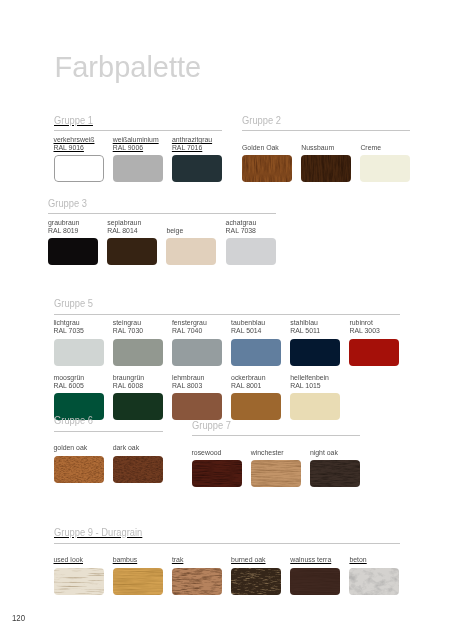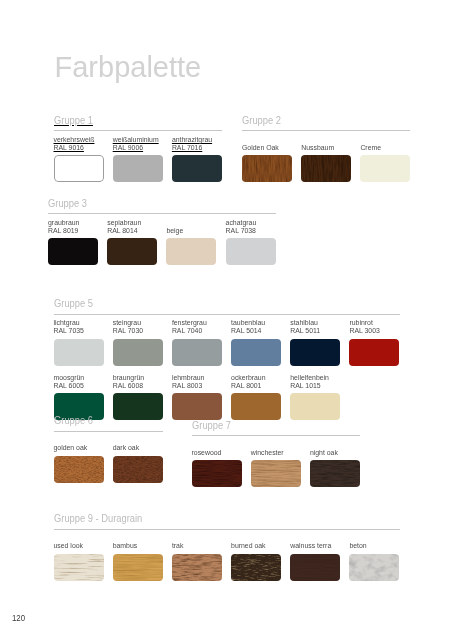--- a/index.html
+++ b/index.html
@@ -29,21 +29,21 @@
   #sec-g4{left:291px;top:196.5px;width:118.4px;}
   #sec-g4 .sec-rule{width:109.2px;}
   #sec-g5{left:53.5px;top:297px;width:355.2px;}
   #sec-g5 .sec-rule{width:346.0px;}
   #sec-g6{left:53.5px;top:414px;width:118.4px;}
   #sec-g6 .sec-rule{width:109.2px;}
   #sec-g7{left:172.5px;top:418.5px;width:177.6px;margin-left:19px;}
   #sec-g7 .sec-rule{width:168.4px;}
   #sec-g8{left:350.5px;top:418.5px;width:59.2px;}
   #sec-g8 .sec-rule{width:50.0px;}
-  #sec-g9{left:53.5px;top:512px;width:355.2px;}
+  #sec-g9{left:53.5px;top:526px;width:355.2px;text-decoration:underline;}
   #sec-g9 .sec-rule{width:346.0px;}
 </style>
 </head>
 <body>
 
 <svg class="defs">
     <defs>
       <filter id="tx-goldenoak-v" x="0" y="0" width="100%" height="100%" color-interpolation-filters="sRGB">
         <feTurbulence type="fractalNoise" baseFrequency="2.0 0.05" numOctaves="5" seed="11"></feTurbulence>
         <feColorMatrix type="matrix" values="0 0 0 0 0.26  0 0 0 0 0.11  0 0 0 0 0.03  1.10 0.25 0 0 -0.50"></feColorMatrix>

